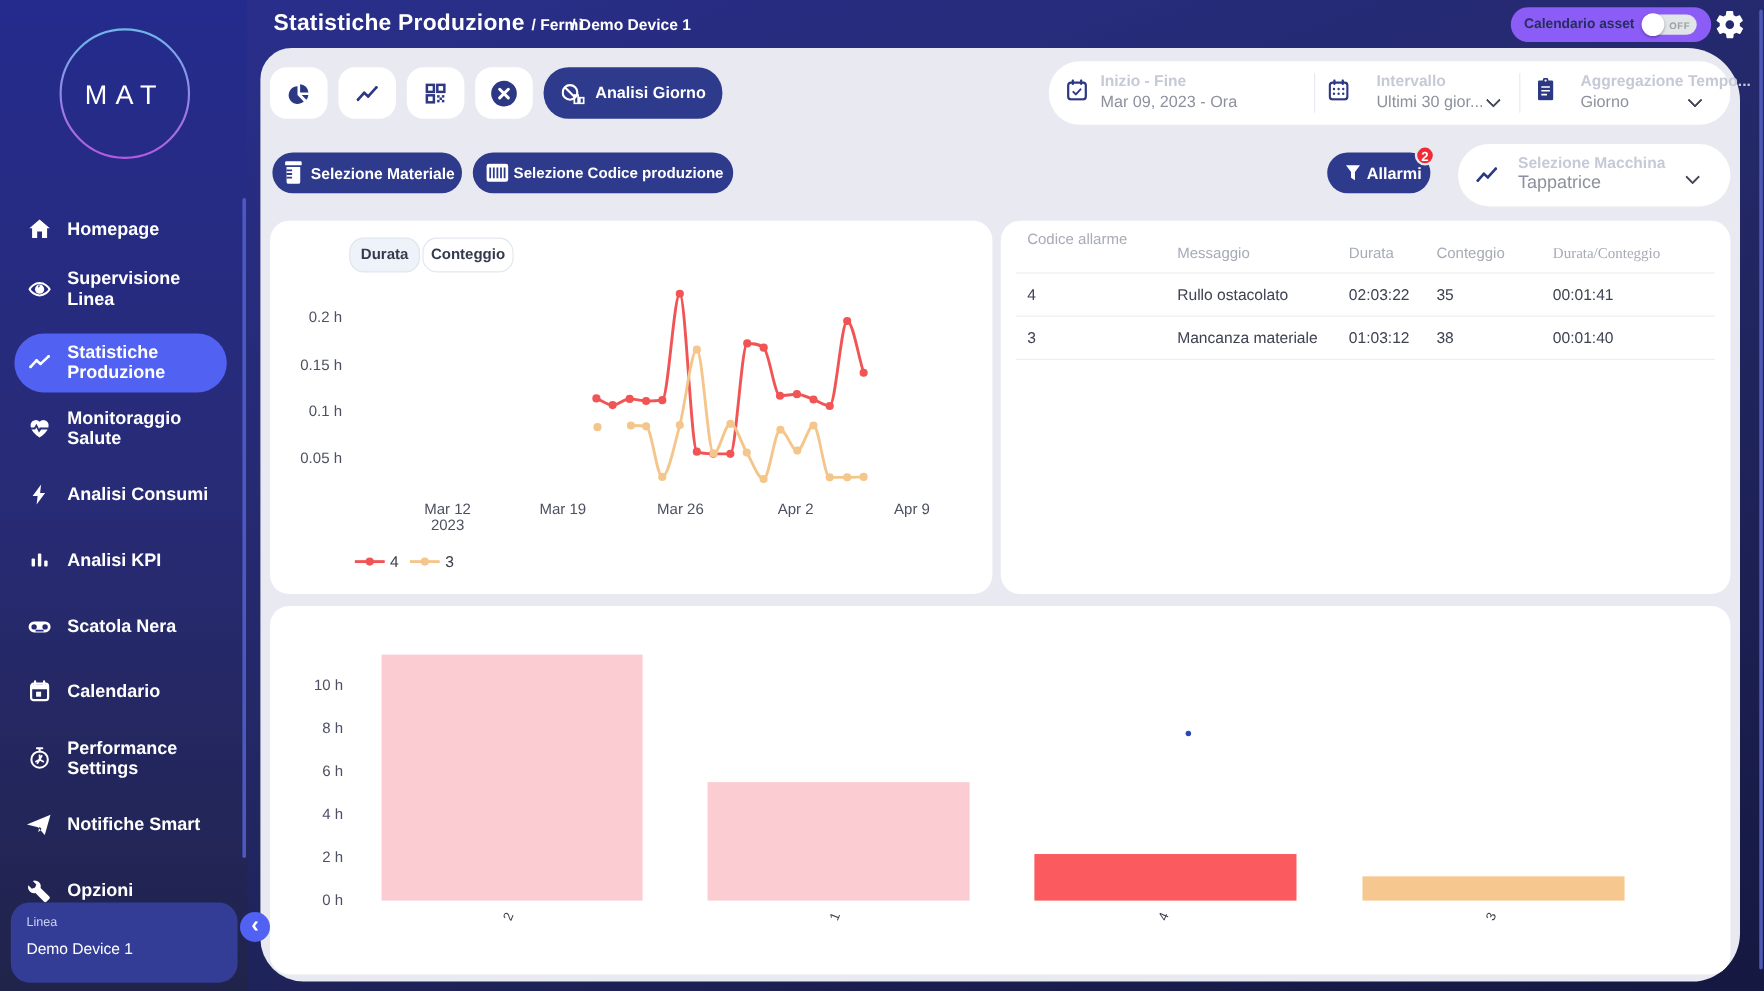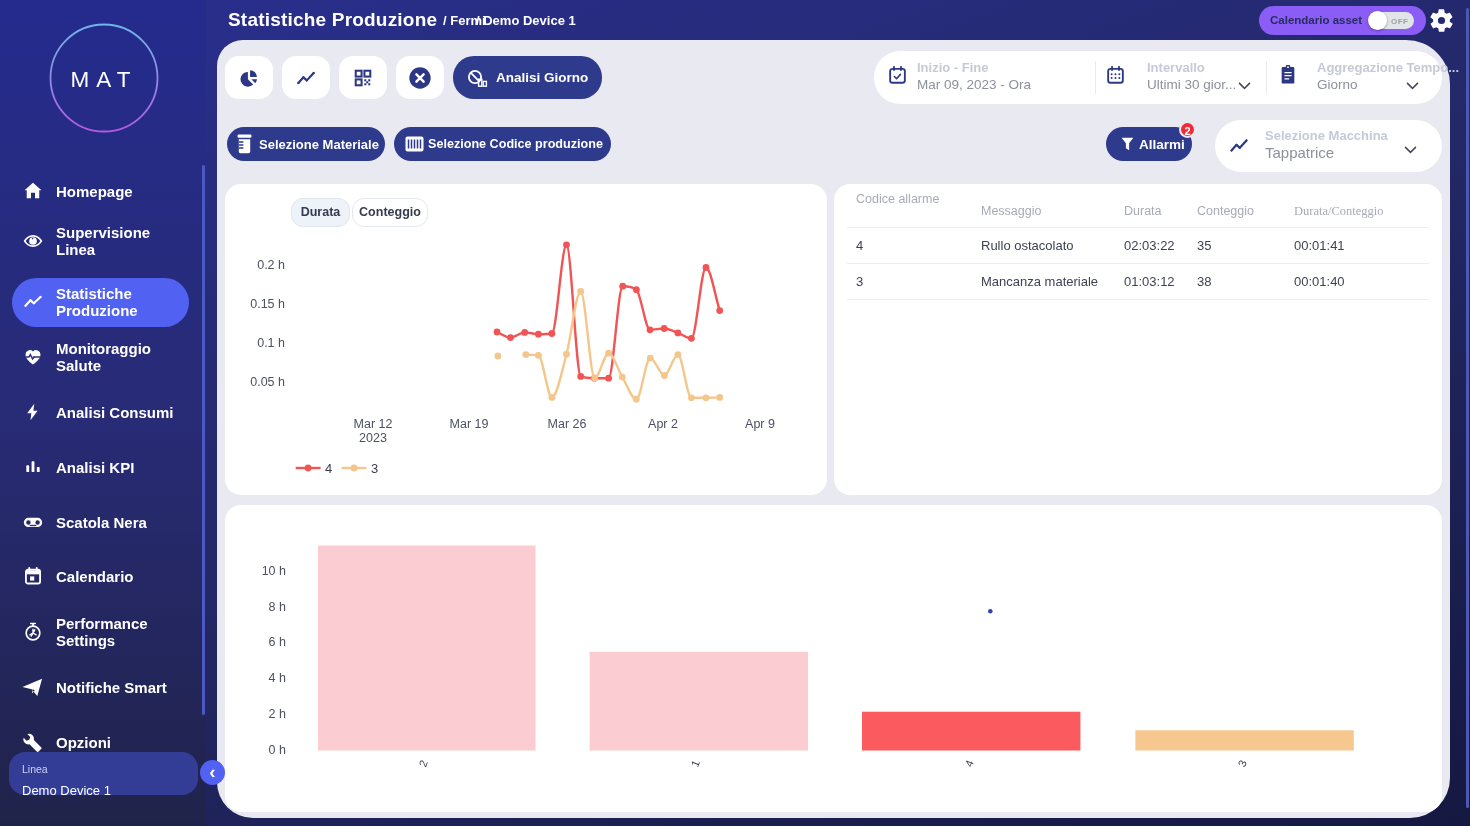--- a/index.html
+++ b/index.html
@@ -9,21 +9,21 @@
     background:linear-gradient(160deg, #2a2f90 0%, #232866 50%, #151840 100%);
     position:relative;
   }
   .abs { position:absolute; }
   
   #sbar-scroll { left:202px; top:165px; width:3px; height:550px; background:#4d59c2; border-radius:2px; }
   .nav-item { left:0; width:200px; color:#fff; font-weight:700; font-size:15px; line-height:17px; }
   .nav-item .ico { position:absolute; left:23px; top:50%; transform:translateY(-50%); width:20px; height:20px; }
   .nav-item .lbl { position:absolute; left:56px; top:50%; transform:translateY(-50%); width:130px; }
   #nav-active-pill { left:12px; top:278px; width:177px; height:49px; background:#5161f1; border-radius:24.5px; }
-  #side-bottom { left:9px; top:752px; width:189px; height:43px; background:#333d96; border-radius:16px; color:#fff; }
+  #side-bottom { left:9px; top:752px; width:189px; height:67px; background:#333d96; border-radius:16px; color:#fff; }
   #side-bottom .t1 { position:absolute; left:13px; top:11px; font-size:10.5px; color:#ccd1f1; }
   #side-bottom .t2 { position:absolute; left:13px; top:31px; font-size:13px; color:#fff; }
   #collapse-btn { z-index:10; left:200px; top:760px; width:25px; height:25px; border-radius:50%; background:#5161f1; color:#fff; text-align:center; font-size:19px; line-height:23px; font-weight:700; }
   
   #title { left:228px; top:9px; color:#fff; font-size:19px; font-weight:800; letter-spacing:0.2px; }
   .crumb { color:#fff; font-size:13px; font-weight:600; top:13px; }
   #cal-asset { left:1259px; top:6px; width:167px; height:29px; background:#8b5cf6; border-radius:14.5px; }
   #cal-asset .txt { position:absolute; left:11px; top:8px; font-size:11.5px; font-weight:700; color:#272d60; }
   #toggle-track { position:absolute; left:110px; top:5.5px; width:45px; height:17px; border-radius:9px; background:#e2e5e7; }
   #toggle-knob { position:absolute; left:-1px; top:-1px; width:19px; height:19px; border-radius:50%; background:#fff; box-shadow:0 1px 2.5px rgba(0,0,0,.35); }

